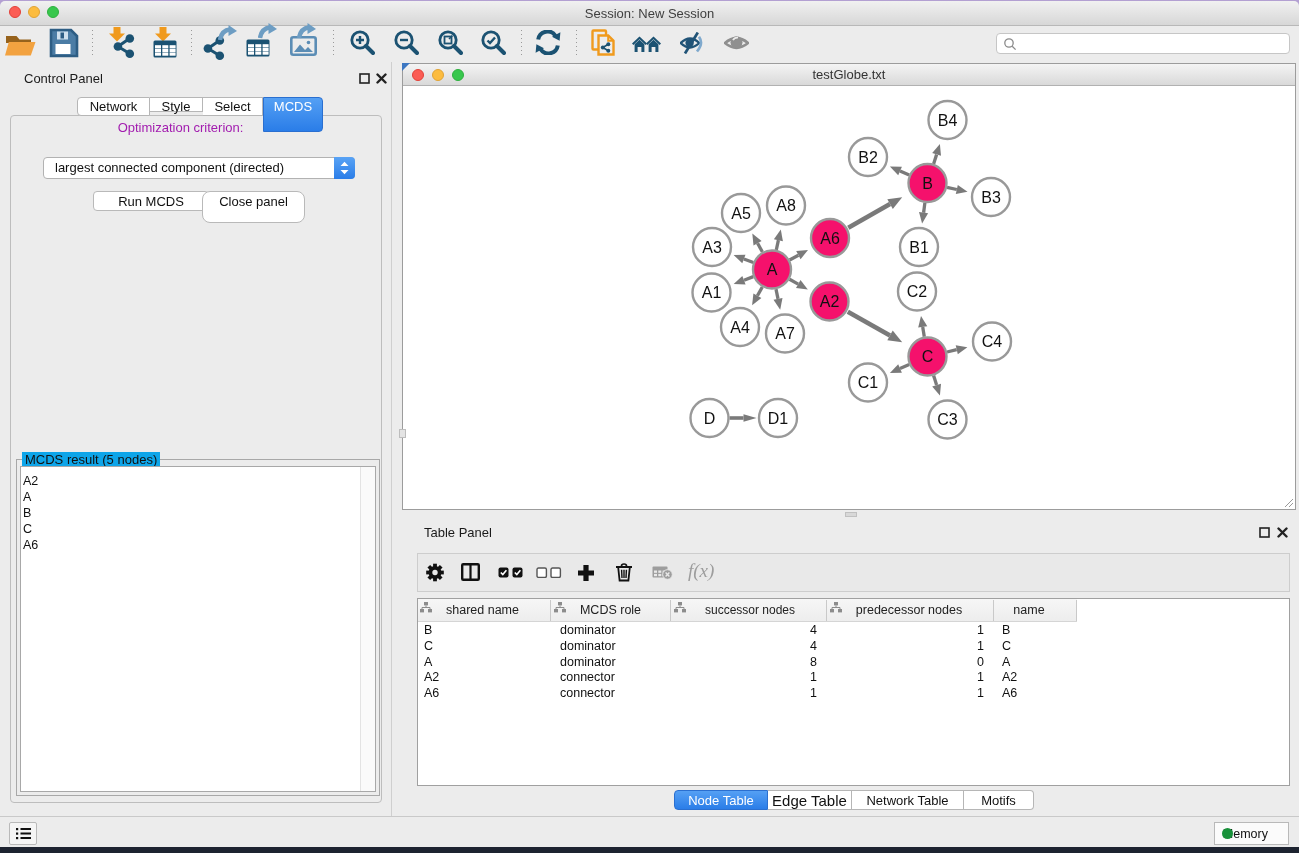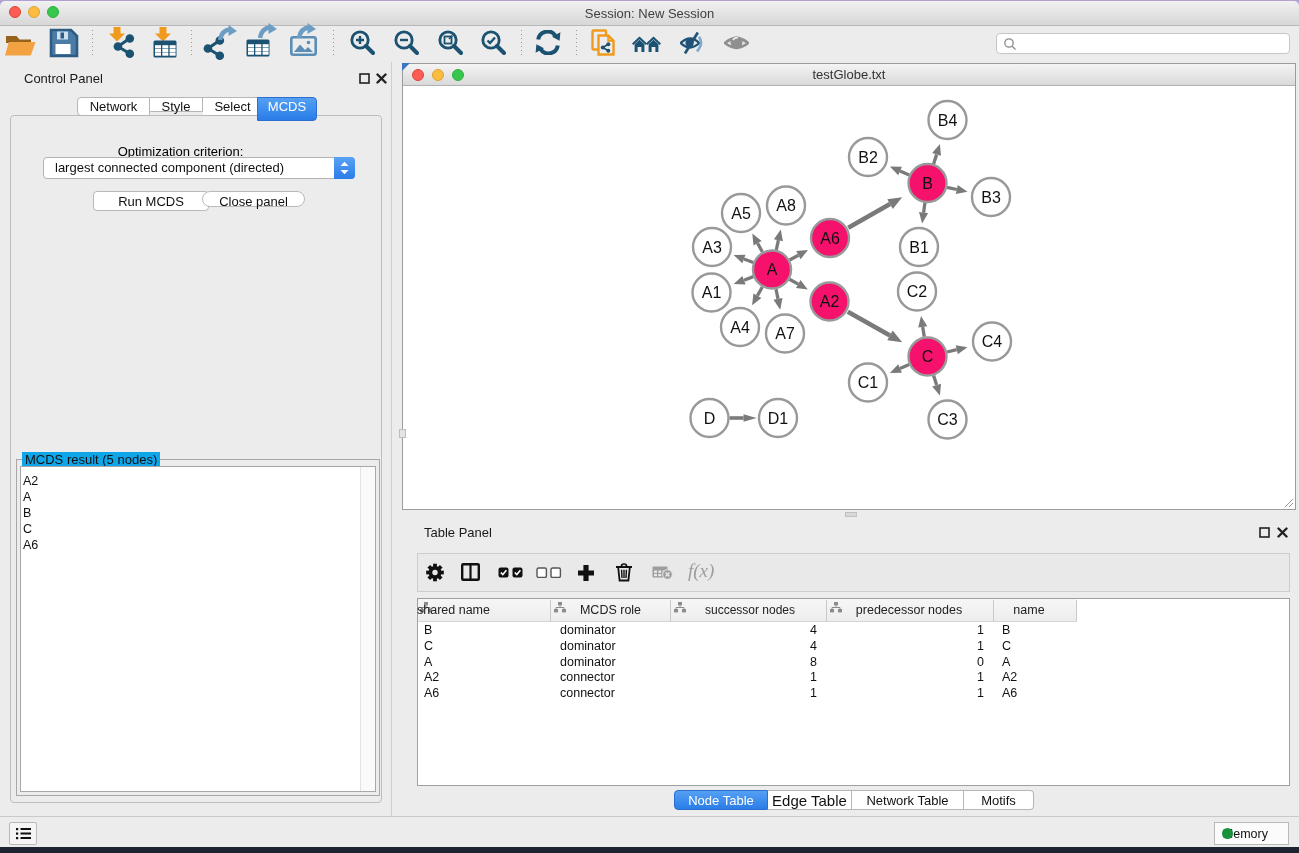--- a/index.html
+++ b/index.html
@@ -180,33 +180,33 @@
 <svg class="abs" style="left:376px;top:73px;" width="11" height="11" viewBox="0 0 11 11">
     <path d="M1.5 1.5 L9.5 9.5 M9.5 1.5 L1.5 9.5" stroke="#222" stroke-width="2.4" stroke-linecap="round"></path>
   </svg>
 
 <div class="abs" style="left:10px;top:115px;width:372px;height:688px;border:1px solid #bdbdbd;border-radius:4px;background:#ececec;"></div>
 
 <div class="abs" style="left:77px;top:97px;width:245px;height:19px;">
   <div class="abs" style="left:0;top:0;width:73px;height:19px;background:#fff;border:1px solid #b6b6b6;border-radius:4px 0 0 4px;font-size:13px;text-align:center;line-height:18px;color:#111;">Network</div>
   <div class="abs" style="left:73px;top:0;width:53px;height:15px;background:#fff;border:1px solid #b6b6b6;border-left:none;font-size:13px;text-align:center;line-height:18px;color:#111;">Style</div>
   <div class="abs" style="left:126px;top:0;width:60px;height:19px;background:#fff;border:1px solid #b6b6b6;border-left:none;font-size:13px;text-align:center;line-height:18px;color:#111;">Select</div>
-  <div class="abs" style="left:180px;top:0;width:60px;height:24px;background:linear-gradient(#55a0f4,#2a7de8);border:1px solid #2a6fd0;border-radius:0 4px 4px 0;font-size:13px;text-align:center;line-height:18px;color:#fff;">MCDS</div>
+  <div class="abs" style="left:186px;top:0;width:60px;height:35px;background:linear-gradient(#55a0f4,#2a7de8);border:1px solid #2a6fd0;border-radius:0 4px 4px 0;font-size:13px;text-align:center;line-height:18px;color:#fff;">MCDS</div>
 </div>
-<div class="abs" style="left:10px;top:144px;width:341px;text-align:center;font-size:13px;color:#000000;">Optimization criterion:</div>
+<div class="abs" style="left:10px;top:120px;width:341px;text-align:center;font-size:13px;color:#a21caf;">Optimization criterion:</div>
 
 <div class="abs" style="left:43px;top:157px;width:312px;height:22px;background:#fff;border:1px solid #b2b2b2;border-radius:4px;"></div>
 <div class="abs" style="left:55px;top:160px;font-size:13px;color:#111;">largest connected component (directed)</div>
 <div class="abs" style="left:334px;top:157px;width:21px;height:22px;background:linear-gradient(#59a3f5,#2a7de8);border-radius:0 4px 4px 0;"></div>
 <svg class="abs" style="left:338px;top:160px;" width="13" height="16" viewBox="0 0 13 16">
     <path d="M2.5 6 L6.5 1.8 L10.5 6 Z M2.5 10 L6.5 14.2 L10.5 10 Z" fill="#fff"></path>
   </svg>
 
 <div class="abs" style="left:93px;top:191px;width:116px;height:20px;background:#fff;border:1px solid #b9b9b9;border-radius:4px;font-size:13px;text-align:center;line-height:19px;color:#111;">Run MCDS</div>
-<div class="abs" style="left:202px;top:191px;width:103px;height:16px;background:#fff;border:1px solid #b9b9b9;border-radius:8px;font-size:13px;text-align:center;line-height:19px;color:#111;">Close panel</div>
+<div class="abs" style="left:202px;top:191px;width:103px;height:32px;background:#fff;border:1px solid #b9b9b9;border-radius:8px;font-size:13px;text-align:center;line-height:19px;color:#111;">Close panel</div>
 
 <div class="abs" style="left:16px;top:459px;width:364px;height:337px;border:1px solid #a8a8a8;"></div>
 <div class="abs" style="left:22px;top:452px;background:#0ea5e9;padding:0 3px;font-size:13px;color:#111;">MCDS result (5 nodes)</div>
 <div class="abs" style="left:20px;top:466px;width:356px;height:326px;background:#fff;border:1px solid #a8a8a8;"></div>
 <div class="abs" style="left:360px;top:467px;width:15px;height:324px;background:#fafafa;border-left:1px solid #e3e3e3;"></div>
 <div class="abs" style="left:23px;top:473px;font-size:12.5px;line-height:16px;color:#111;">A2<br>A<br>B<br>C<br>A6</div>
 
 <div class="abs" style="left:402px;top:63px;width:894px;height:447px;background:#fff;border:1px solid #9c9c9c;"></div>
 <div class="abs" style="left:403px;top:64px;width:892px;height:22px;background:linear-gradient(#f4f4f4,#d9d9d9);border-bottom:1px solid #b1b1b1;"></div>
 <svg class="abs" style="left:402px;top:63px;" width="8" height="8" viewBox="0 0 8 8">
@@ -405,21 +405,21 @@
     <path d="M6 3.4 V5.5 M2 7 V5.5 H10 V7" fill="none" stroke="#8c8c8c" stroke-width="1"></path>
   </svg>
 <svg class="abs" style="left:830px;top:602px;" width="12" height="11" viewBox="0 0 12 11">
     <g fill="#8c8c8c">
       <rect x="4" y="0" width="4" height="3.4"></rect>
       <rect x="0" y="7" width="4" height="3.4"></rect>
       <rect x="8" y="7" width="4" height="3.4"></rect>
     </g>
     <path d="M6 3.4 V5.5 M2 7 V5.5 H10 V7" fill="none" stroke="#8c8c8c" stroke-width="1"></path>
   </svg>
-<div class="abs" style="left:417px;top:603px;width:131px;font-size:12.5px;color:#222;">shared name</div>
+<div class="abs" style="left:417px;top:603px;width:131px;text-align:center;font-size:12.5px;color:#222;">shared name</div>
 <div class="abs" style="left:554px;top:603px;width:113px;text-align:center;font-size:12.5px;color:#222;">MCDS role</div>
 <div class="abs" style="left:676px;top:603px;width:148px;text-align:center;font-size:12px;color:#222;">successor nodes</div>
 <div class="abs" style="left:832px;top:603px;width:154px;text-align:center;font-size:12.5px;color:#222;">predecessor nodes</div>
 <div class="abs" style="left:993px;top:603px;width:72px;text-align:center;font-size:12.5px;color:#222;">name</div>
 
 <div class="abs" style="left:424px;top:623px;width:120px;font-size:12.5px;line-height:15.8px;color:#111;">B<br>C<br>A<br>A2<br>A6</div>
 <div class="abs" style="left:560px;top:623px;width:120px;font-size:12.5px;line-height:15.8px;color:#111;">dominator<br>dominator<br>dominator<br>connector<br>connector</div>
 <div class="abs" style="left:700px;top:623px;width:117px;text-align:right;font-size:12.5px;line-height:15.8px;color:#111;">4<br>4<br>8<br>1<br>1</div>
 <div class="abs" style="left:860px;top:623px;width:124px;text-align:right;font-size:12.5px;line-height:15.8px;color:#111;">1<br>1<br>0<br>1<br>1</div>
 <div class="abs" style="left:1002px;top:623px;width:80px;font-size:12.5px;line-height:15.8px;color:#111;">B<br>C<br>A<br>A2<br>A6</div>

